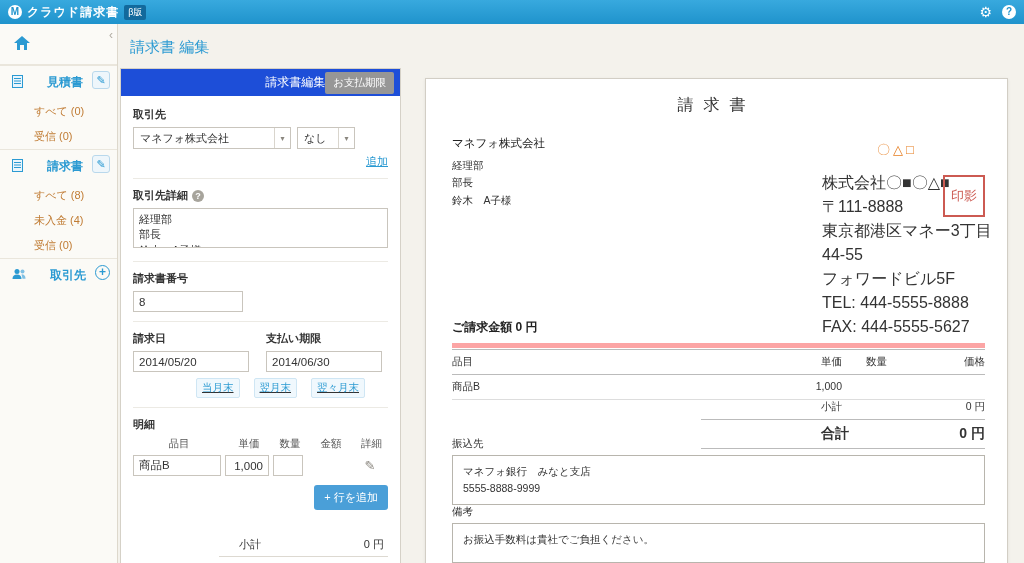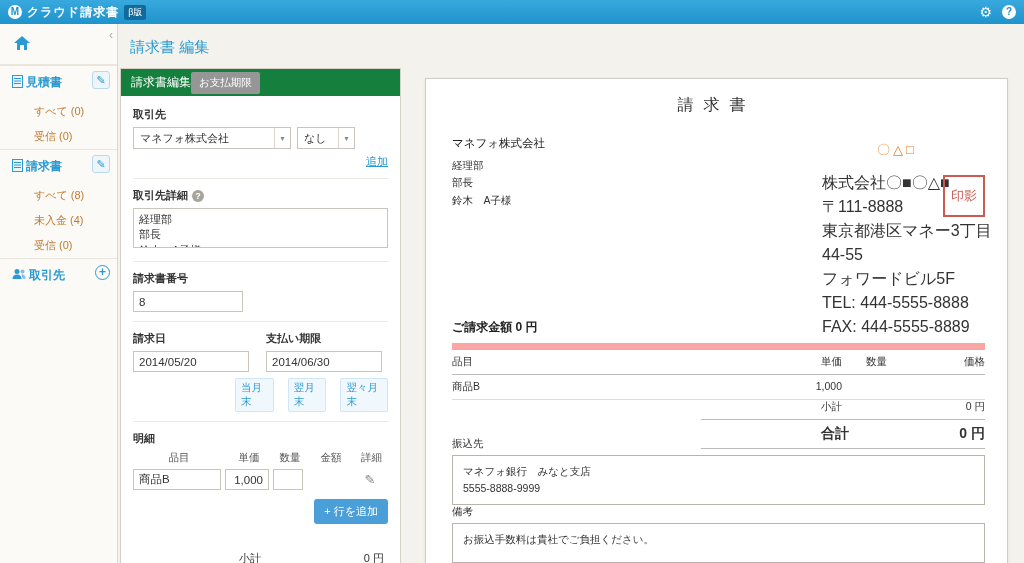--- a/index.html
+++ b/index.html
@@ -18,38 +18,38 @@
   .topbar-right { display:flex; align-items:center; gap:10px; }
   .gear { color:#fff; font-size:14px; cursor:pointer; line-height:1; }
   .help-circle { width:14px; height:14px; border-radius:50%; background:#fff; color:#1f93cc;
                  font-size:10px; font-weight:bold; text-align:center; line-height:14px; cursor:pointer; }
 
   
   .sidebar { position:absolute; left:0; top:24px; width:118px; bottom:0; background:#fbfaf6;
              border-right:1px solid #ddd8cc; z-index:20; }
   .collapse { position:absolute; right:4px; top:4px; color:#b0aca2; font-size:12px; cursor:pointer; }
   .side-home { padding:12px 0 10px 14px; border-bottom:1px solid #eae6dc; cursor:pointer; }
-  .side-main { position:relative; display:flex; align-items:center; gap:3px; padding:8px 0 8px 12px;
+  .side-main { position:relative; display:flex; align-items:center; gap:24px; padding:8px 0 8px 12px;
                color:#2b9ad2; font-size:12px; font-weight:bold; cursor:pointer; border-top:1px solid #eae6dc; }
   .edit-box { position:absolute; right:7px; top:5px; width:18px; height:18px; border:1px solid #b9d8ec;
               background:#eef6fb; border-radius:3px; color:#2b9ad2; font-size:11px; text-align:center;
               line-height:17px; cursor:pointer; }
   .plus-box { position:absolute; right:7px; top:6px; width:15px; height:15px; border:1px solid #2b9ad2;
               border-radius:50%; color:#2b9ad2; font-size:12px; font-weight:bold; text-align:center;
               line-height:13px; cursor:pointer; }
   .side-sub { padding:5px 0 5px 34px; color:#c07b33; font-size:11px; cursor:pointer; }
 
   
   .page-title { position:absolute; left:130px; top:38px; font-size:15px; color:#2b9ad2; }
 
   
   .form-panel { position:absolute; left:120px; top:68px; width:281px; background:#fff;
                 border:1px solid #d5d1c7; }
-  .form-header { height:27px; background:#15803d; color:#fff; display:flex; align-items:center;
-                 justify-content:flex-start; padding:0 6px 0 10px; font-size:12px; }
+  .form-header { height:27px; background:#1d4ed8; color:#fff; display:flex; align-items:center;
+                 justify-content:flex-end; padding:0 6px 0 10px; font-size:12px; }
   .btn-recurring { background:#969696; border:none; color:#fff; font-size:10.5px; padding:4px 8px;
                    border-radius:2px; cursor:pointer; font-family:inherit; }
   .form-body { padding:11px 12px 20px 12px; }
   .fgroup { padding-bottom:9px; margin-bottom:9px; }
   .fgroup.sep { border-bottom:1px solid #eceae4; }
   .flabel { font-size:11px; font-weight:bold; color:#333; margin-bottom:5px; display:flex; align-items:center; gap:4px; }
   .qmark { display:inline-block; width:12px; height:12px; border-radius:50%; background:#a7a49c;
            color:#fff; font-size:9px; line-height:12px; text-align:center; font-weight:bold; cursor:pointer; }
   .selrow { display:flex; gap:6px; }
   .selectbox { display:flex; align-items:center; height:22px; border:1px solid #c9c5bd; background:#fff;
@@ -64,21 +64,21 @@
   textarea { width:100%; border:1px solid #c9c5bd; font-size:11px; font-family:inherit; color:#333;
              padding:3px 5px; line-height:1.4; }
   .ta-detail { height:40px; overflow-y:scroll; resize:none; }
   input[type=text] { border:1px solid #c9c5bd; height:21px; font-size:11.5px; padding:0 5px;
                      font-family:inherit; color:#333; }
   .in-number { width:110px; }
   .daterow { display:flex; }
   .datecol-l { width:133px; }
   .datecol-r { flex:1; }
   .in-date { width:116px; }
-  .shortcuts { display:flex; gap:14px; margin-top:6px; margin-left:102px; }
+  .shortcuts { display:flex; gap:14px; margin-top:6px; margin-left:63px;text-decoration:underline; }
   .sc-btn { color:#2b9ad2; font-size:10.5px; background:#f0f8fd; border:1px solid #cfe6f4;
             border-radius:2px; padding:2px 5px; cursor:pointer; }
   
   .items-head { display:flex; font-size:10.5px; color:#555; margin-bottom:4px; }
   .ih-name { width:92px; text-align:center; }
   .ih-price { width:48px; text-align:center; }
   .ih-qty { width:34px; text-align:center; }
   .ih-amt { width:48px; text-align:center; }
   .ih-det { width:33px; text-align:center; }
   .items-row { display:flex; align-items:center; }
@@ -108,21 +108,21 @@
   .pv-logo { position:absolute; top:62px; left:396px; width:150px; text-align:center;
              color:#e67e22; font-size:13px; letter-spacing:3px; }
   .pv-company { position:absolute; top:92px; left:396px; font-size:16px; line-height:1.5; color:#333; }
   .pv-meta { position:absolute; top:176px; left:396px; font-size:10.5px; font-weight:bold;
              line-height:1.6; white-space:pre-line; color:#222; }
   .pv-stamp { position:absolute; top:96px; right:22px; width:42px; height:42px;
               border:2px solid #cc5a52; color:#cc5a52; font-size:13px; display:flex;
               align-items:center; justify-content:center;
               font-family:"Liberation Serif","DejaVu Serif",serif; }
   .pv-amount { position:absolute; top:240px; left:26px; right:22px; font-size:12px; font-weight:bold;
-               border-bottom:7px solid #fca5a5; padding-bottom:7px; color:#222; }
+               border-bottom:5px solid #fca5a5; padding-bottom:7px; color:#222; }
   .pv-table { position:absolute; top:270px; left:26px; right:22px; font-size:10.5px; }
   .pv-thead { display:flex; border-top:1px solid #bbb; border-bottom:1px solid #bbb; padding:5px 0; color:#333; }
   .pv-trow { display:flex; border-bottom:1px solid #ddd; padding:5px 0; }
   .pc-name { flex:1; text-align:left; }
   .pc-price { width:95px; text-align:right; }
   .pc-qty { width:45px; text-align:right; }
   .pc-amount { width:98px; text-align:right; }
   .pv-sums { position:absolute; top:316px; left:275px; right:22px; font-size:10.5px; }
   .pv-srow { display:flex; justify-content:space-between; padding:5px 0; border-bottom:1px solid #bbb; }
   .pv-srow .sl { margin-left:120px; }
@@ -300,21 +300,21 @@
     <div class="pv-client-detail">経理部
 部長
 鈴木　A子様</div>
     <div class="pv-logo">〇△□</div>
     <div class="pv-company">
       <div>株式会社〇■〇△■</div>
       <div>〒111-8888</div>
       <div>東京都港区マネー3丁目44-55</div>
       <div>フォワードビル5F</div>
       <div>TEL: 444-5555-8888</div>
-      <div>FAX: 444-5555-8889</div>
+      <div>FAX: 444-5555-5627</div>
     </div>
     <div class="pv-stamp">印影</div>
     <div class="pv-amount">ご請求金額 0 円</div>
 
     <div class="pv-table">
       <div class="pv-thead">
         <span class="pc-name">品目</span>
         <span class="pc-price">単価</span>
         <span class="pc-qty">数量</span>
         <span class="pc-amount">価格</span>

